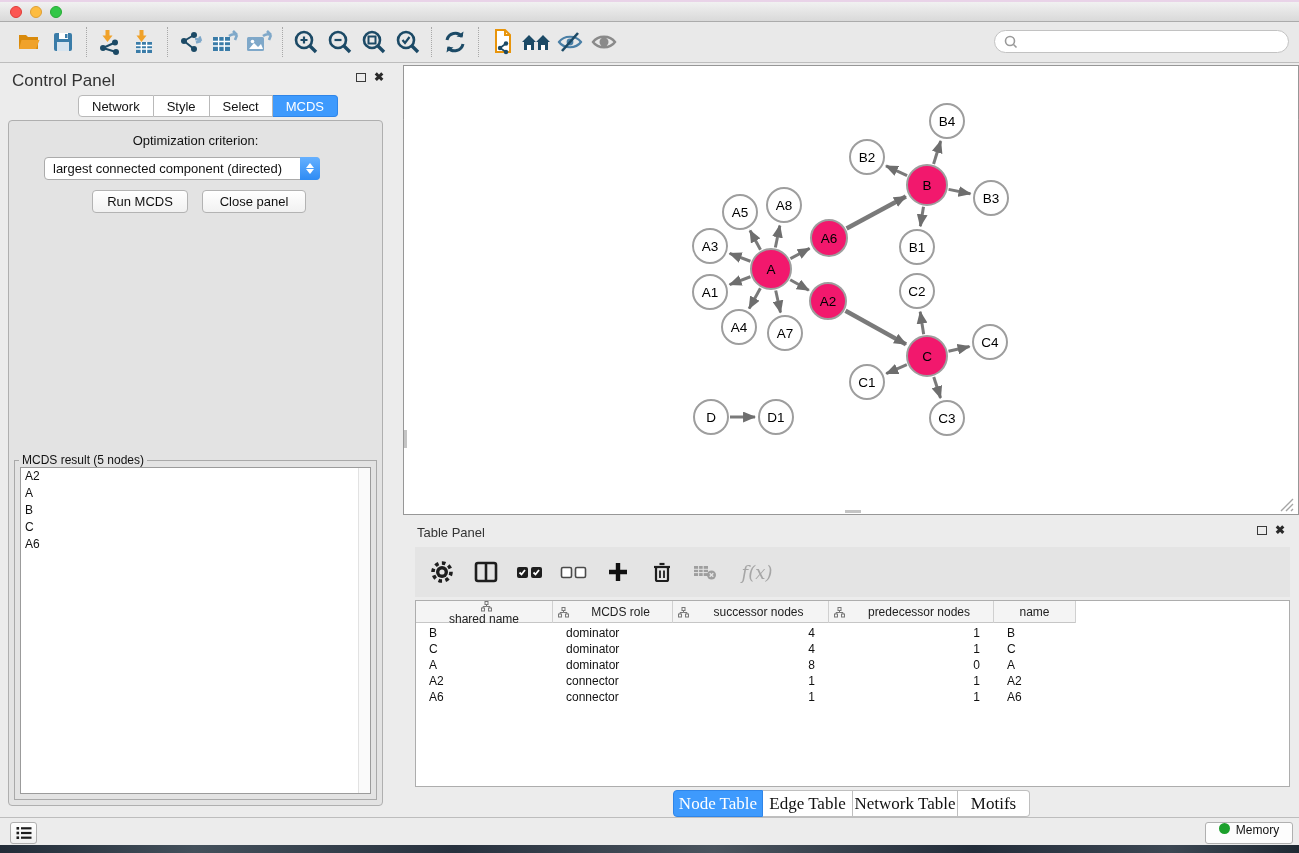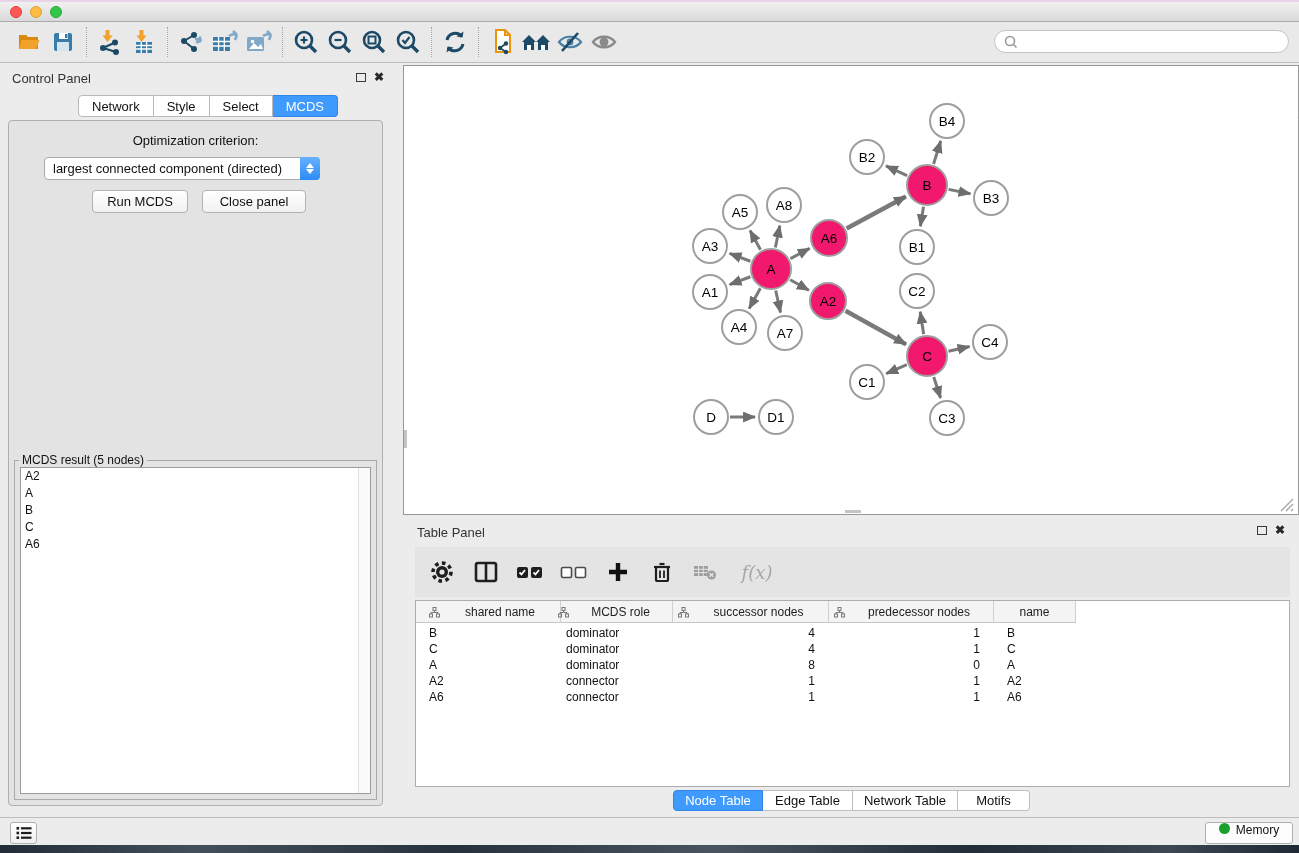--- a/index.html
+++ b/index.html
@@ -20,21 +20,21 @@
   
   .toolbar { left:0; top:22px; width:1299px; height:41px; background:#E9E9E9;
     border-bottom:1px solid #BDBDBD; display:flex; align-items:center; }
   .tbtn { width:34px; height:32px; display:flex; align-items:center; justify-content:center; flex:0 0 auto; }
   .tsep { width:1px; height:30px; border-left:1px dotted #A8A8A8; margin:0 6px; flex:0 0 auto; }
   .searchwrap { position:absolute; right:10px; top:8px; width:295px; height:23px;
     background:#fff; border:1px solid #C2C2C2; border-radius:12px; display:flex; align-items:center; }
   .searchwrap input { border:none; outline:none; background:transparent; flex:1; font-size:12px; padding-right:8px; font-family:"Liberation Sans",sans-serif;}
 
   
-  .cp-title { left:12px; top:71px; font-size:13px; color:#333; }
+  .cp-title { left:12px; top:71px; font-size:17px; color:#333; }
   .panel-btns { display:flex; gap:8px; align-items:center; }
   .float-ico { width:10px; height:9px; border:1.5px solid #3A3A3A; display:inline-block; }
   .close-ico { font-size:12px; color:#2A2A2A; font-weight:bold; line-height:10px; }
   .cp-tabs { left:78px; top:95px; display:flex; }
   .cp-tab { height:22px; padding:0 13px; background:#fff; border:1px solid #B9B9B9; border-left:none;
     font-size:13px; color:#111; display:flex; align-items:center; }
   .cp-tab:first-child { border-left:1px solid #B9B9B9; border-radius:4px 0 0 4px; }
   .cp-tab:last-child { border-radius:0 4px 4px 0; }
   .cp-tab.selected { background:#3E9AFD; color:#fff; border-color:#2F85E8; }
   .cp-box { left:8px; top:120px; width:375px; height:686px; background:#E3E3E3;
@@ -81,22 +81,22 @@
   .tbl { left:415px; top:600px; width:875px; height:187px; background:#fff; border:1px solid #ADADAD; }
   .tbl-head { position:absolute; left:0; top:0; height:22px; background:#F4F4F4; border-bottom:1px solid #C6C6C6; }
   .th { position:absolute; top:0; height:22px; border-right:1px solid #D0D0D0; display:flex;
     align-items:center; font-size:12px; color:#222; }
   .th .lbl { flex:1; text-align:center; }
   .th svg { margin-left:5px; flex:0 0 auto; }
   .tr { position:absolute; height:16px; font-size:12px; color:#111; }
   .td { position:absolute; top:0; height:16px; line-height:16px; white-space:nowrap; }
 
   .bot-tabs { left:673px; top:790px; display:flex; }
-  .bot-tab { height:21px; background:#fff; border:1px solid #BFBFBF; border-left:none; font-size:13px;
-    color:#111; display:flex; align-items:center; justify-content:center; }
+  .bot-tab { height:27px; background:#fff; border:1px solid #BFBFBF; border-left:none; font-size:17px;
+    color:#111; display:flex; align-items:center; justify-content:center;font-family:Liberation Serif, serif; }
   .bot-tab:first-child { border-left:1px solid #BFBFBF; border-radius:4px 0 0 4px; }
   .bot-tab:last-child { border-radius:0 4px 4px 0; }
   .bot-tab.selected { background:#3E9AFD; color:#fff; border-color:#2F85E8; }
 
   
   .statusbar { left:0; top:817px; width:1299px; height:28px; background:#ECECEC; border-top:1px solid #BDBDBD; }
   .listbtn { left:10px; top:822px; width:27px; height:22px; background:linear-gradient(#FFF,#F0F0F0);
     border:1px solid #B0B0B0; border-radius:3px; display:flex; align-items:center; justify-content:center; }
   .membtn { right:6px; top:822px; width:88px; height:22px; background:#FDFDFD; border:1px solid #B0B0B0;
     border-radius:3px; display:flex; align-items:flex-start; justify-content:center; gap:6px; font-size:12px; color:#111; }
@@ -466,21 +466,21 @@
         <circle cx="19.5" cy="14" r="4.5" fill="#9E9E9E"></circle>
         <path d="M17.7 12.2l3.6 3.6M21.3 12.2l-3.6 3.6" stroke="#E4E4E4" stroke-width="1.4"></path>
       </svg>
     </span>
   <span class="tpbtn" style="width:44px;">
       <span class="fx">f(x)</span>
     </span>
 </div>
 <div class="abs tbl" id="node-table">
     <div class="tbl-head" style="width: 660px;">
-      <div class="th" style="left: 8px; width: 137px;">
+      <div class="th" style="left: 0px; width: 137px; flex-direction: column;">
         <svg width="11" height="11" viewBox="0 0 11 11">
           <rect x="4" y="0.5" width="3" height="3" fill="none" stroke="#777" stroke-width="1"></rect>
           <rect x="0.5" y="7" width="3" height="3" fill="none" stroke="#777" stroke-width="1"></rect>
           <rect x="7.5" y="7" width="3" height="3" fill="none" stroke="#777" stroke-width="1"></rect>
           <path d="M5.5 3.5v2M5.5 5.5H2v1.5M5.5 5.5H9v1.5" stroke="#777" stroke-width="1" fill="none"></path>
         </svg>
         <span class="lbl">shared name</span>
       </div>
       <div class="th" style="left: 137px; width: 120px;">
         <svg width="11" height="11" viewBox="0 0 11 11">

